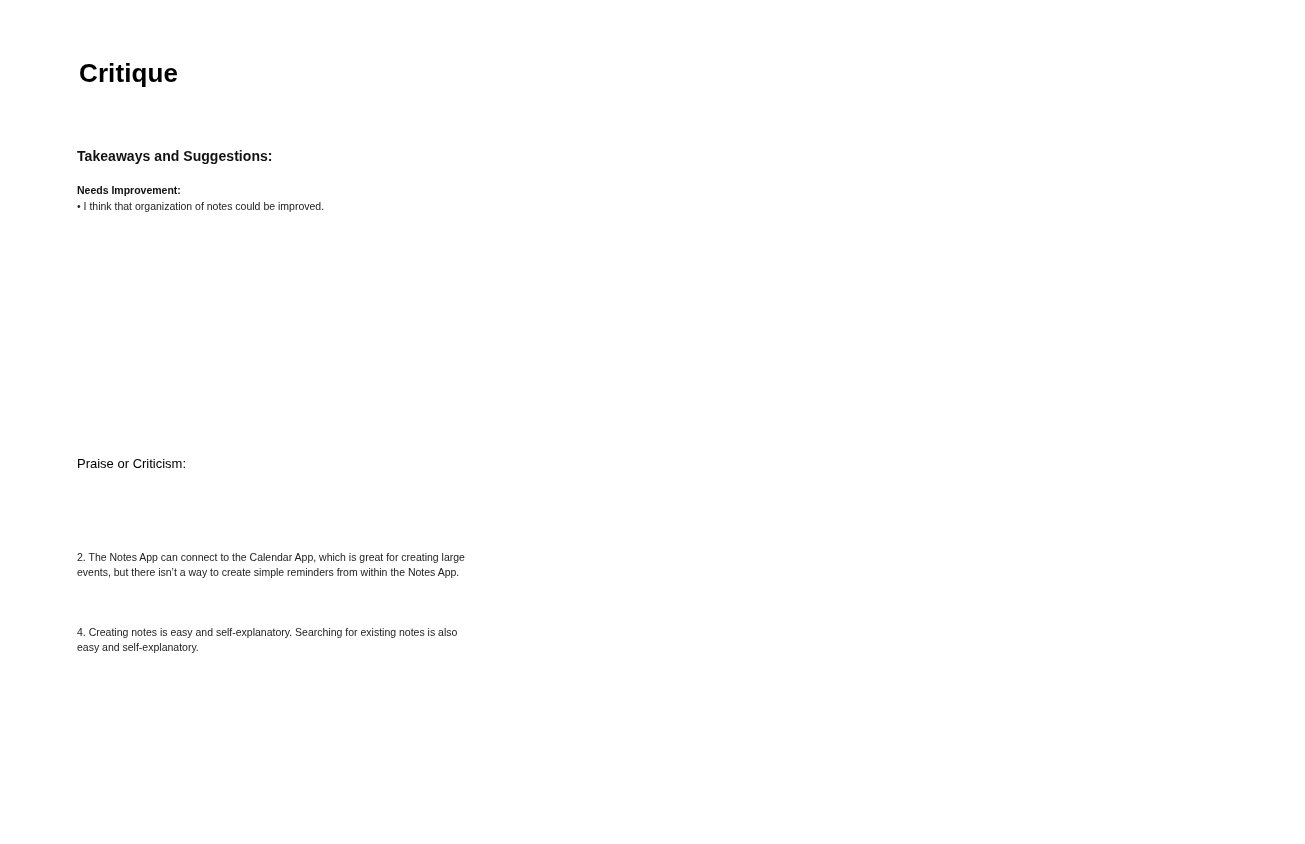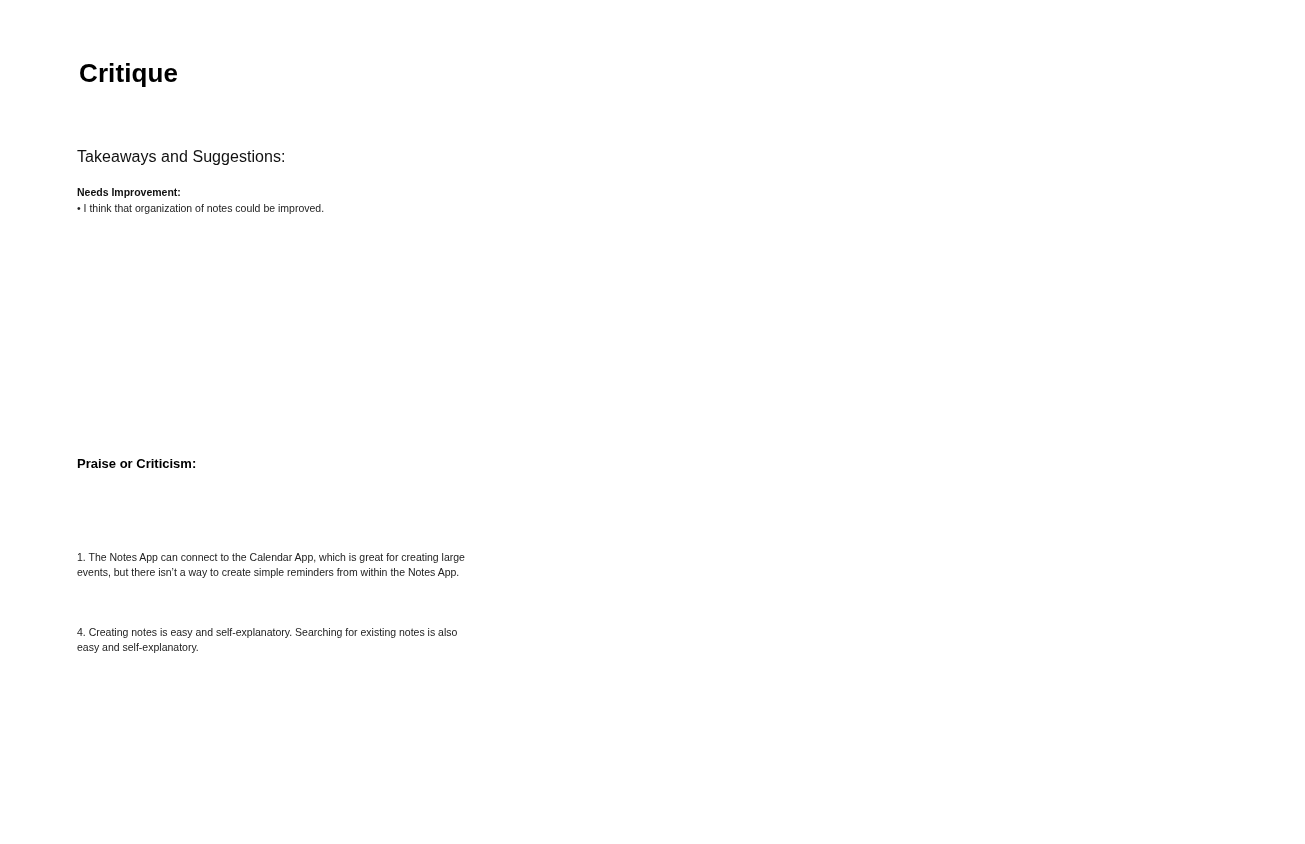--- a/index.html
+++ b/index.html
@@ -28,22 +28,22 @@
     letter-spacing: 0.1px;
     color: #000000;
   }
   .content {
     position: absolute;
     left: 77px;
     top: 148px;
     width: 480px;
   }
   .section-head {
-    font-size: 16px;
-    font-weight: normal;
+    font-size: 14px;
+    font-weight: bold;
     color: #111111;
     margin: 0 0 20px 0;
     letter-spacing: 0.05px;
   }
   .sub-head {
     font-size: 10.5px;
     font-weight: bold;
     color: #111111;
     margin: 0 0 3px 0;
   }
@@ -60,21 +60,21 @@
     margin-bottom: 26px;
   }
   .group-improve {
     margin-bottom: 0;
   }
   .praise-head {
     position: absolute;
     left: 0;
     top: 308px;
     font-size: 13px;
-    font-weight: bold;
+    font-weight: normal;
     color: #000000;
   }
   .numbered {
     font-size: 10.5px;
     line-height: 15px;
     color: #222222;
     margin: 0;
   }
   .item-1 { position: absolute; left: 0; top: 342px; width: 400px; }
   .item-2 { position: absolute; left: 0; top: 402px; width: 400px; }
@@ -92,18 +92,18 @@
     <div class="section-head">Takeaways and Suggestions:</div>
 
 
     <div class="group group-improve">
       <div class="sub-head">Needs Improvement:</div>
       <p class="bullet">• I think that organization of notes could be improved.</p>
     </div>
 
     <div class="praise-head">Praise or Criticism:</div>
 
-    <p class="numbered item-2">1.  The Notes App can connect to the Calendar App, which is great for creating large events, but there isn’t a way to create simple reminders from within the Notes App.</p>
+    <p class="numbered item-2">2.  The Notes App can connect to the Calendar App, which is great for creating large events, but there isn’t a way to create simple reminders from within the Notes App.</p>
     <p class="numbered item-3">4. Creating notes is easy and self-explanatory. Searching for existing notes is also easy and self-explanatory.</p>
 
   </div>
 
 </div>
 
 </body></html>

